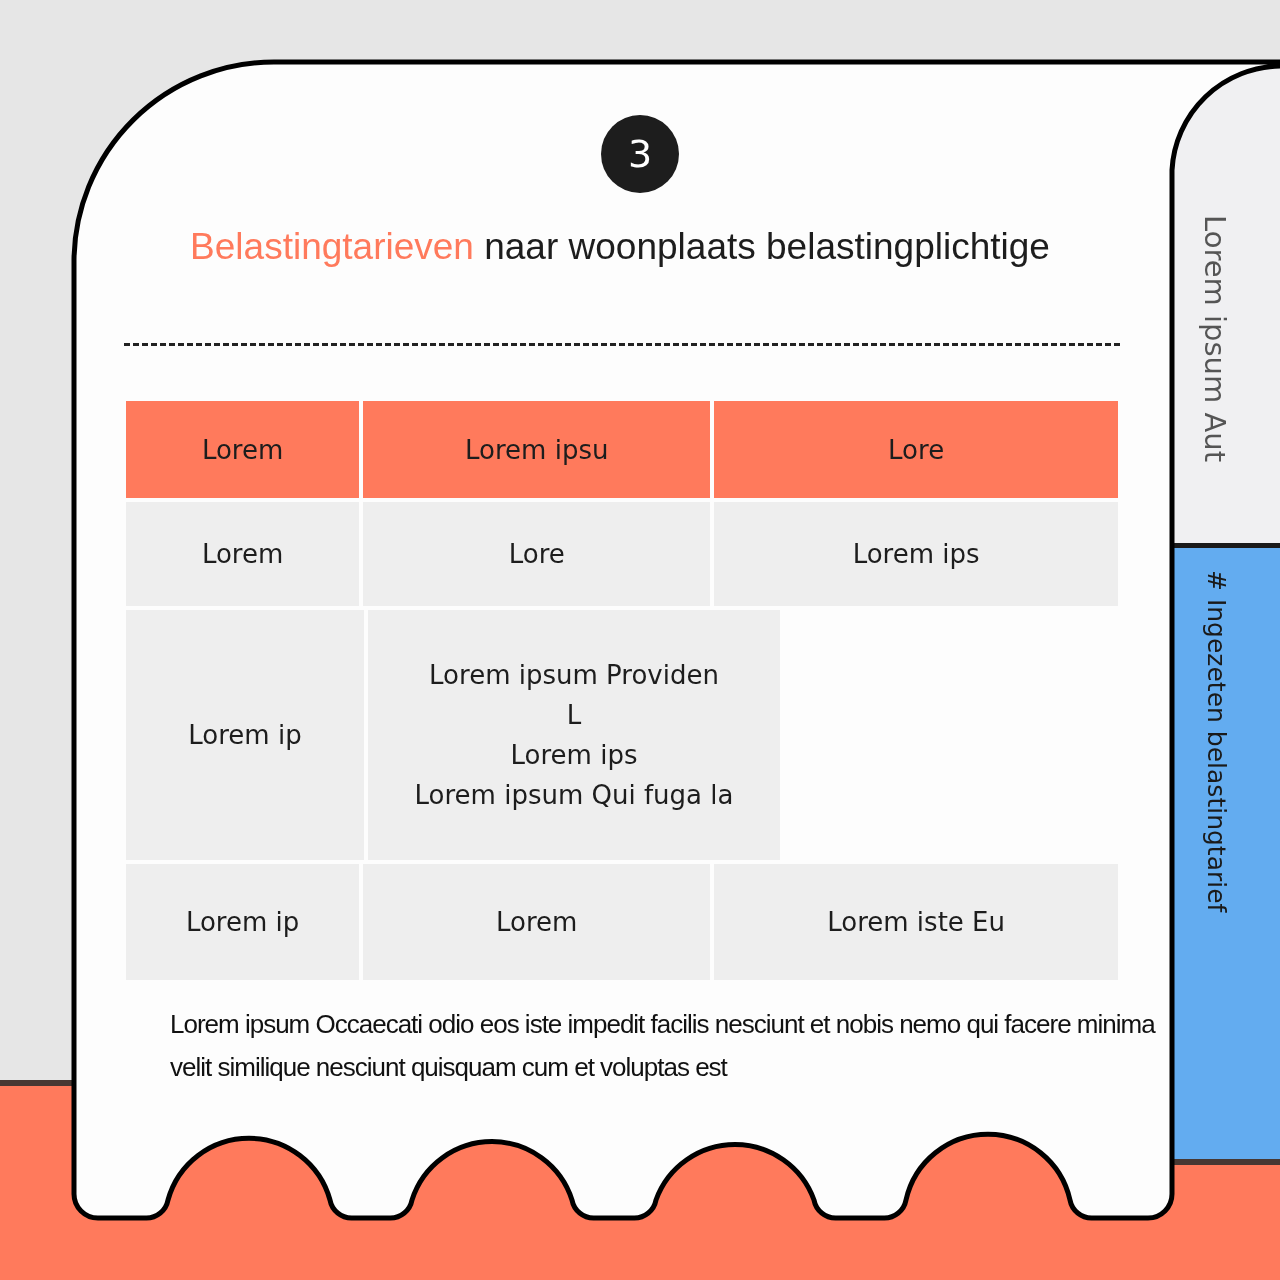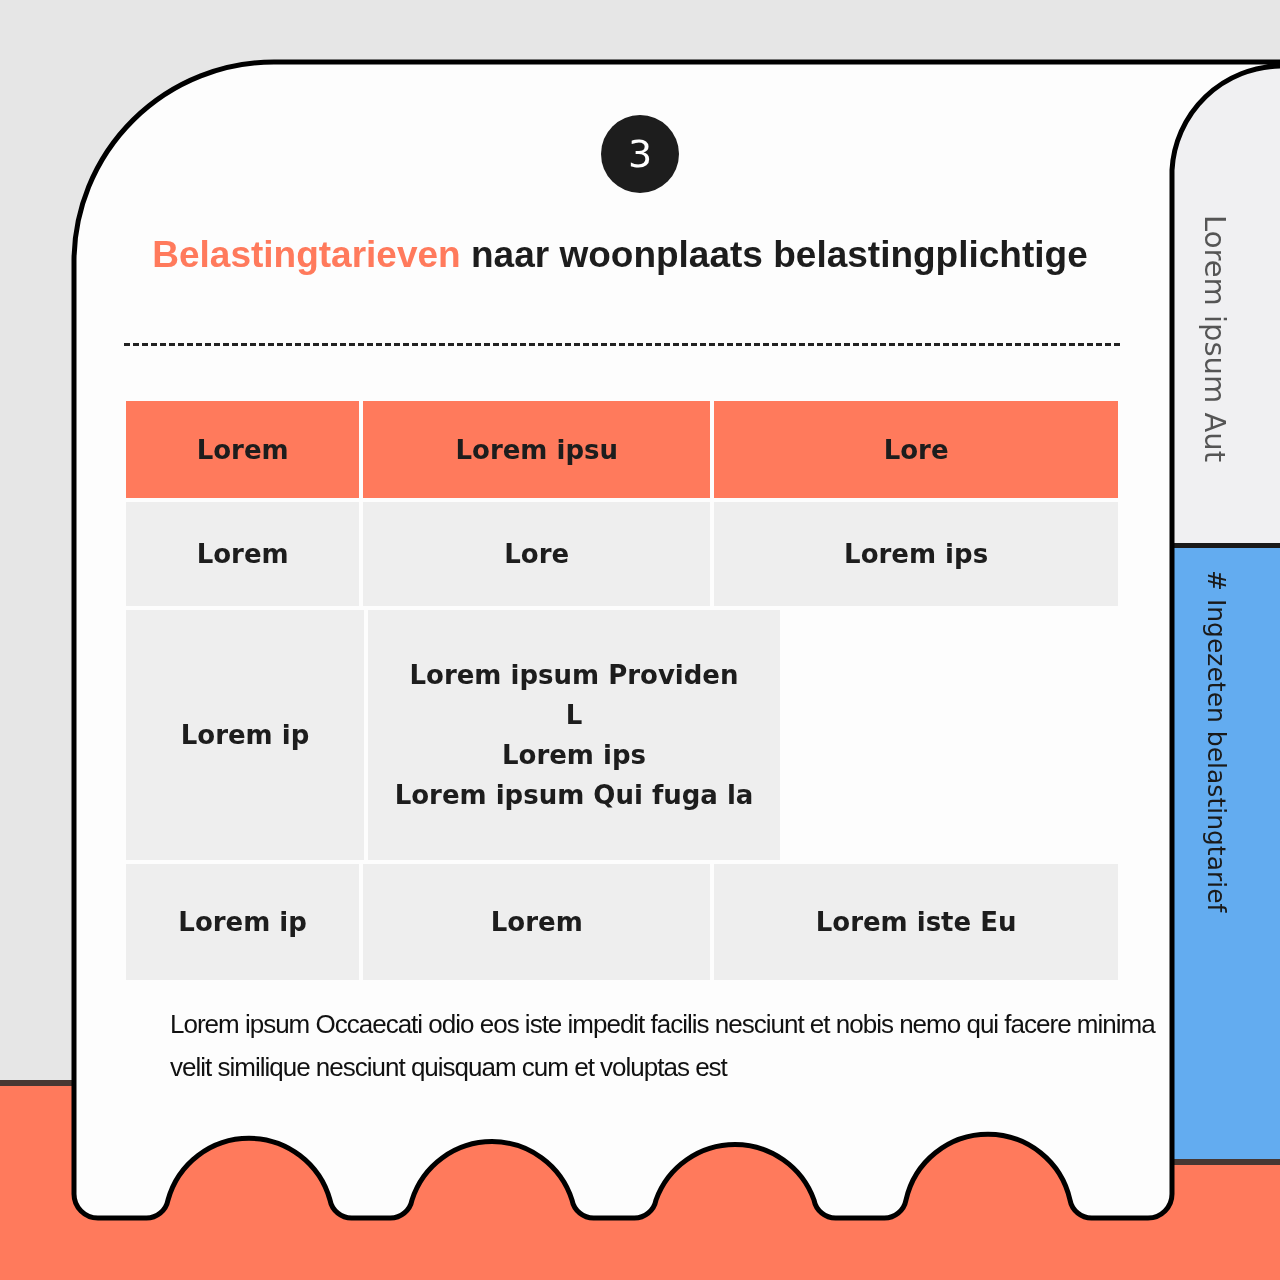--- a/index.html
+++ b/index.html
@@ -6,24 +6,24 @@
   body { width:1280px; height:1280px; position:relative; overflow:hidden; background:#e6e6e6; font-family:"Liberation Sans", sans-serif; }
   .bg-orange-left { position:absolute; left:0; top:1080px; width:1280px; height:200px; background:#ff7a5c; border-top:6px solid #473833; box-sizing:border-box; }
   .side-gray { position:absolute; left:1170px; top:60px; width:140px; height:486px; background:#f0f0f2; border:4px solid #000; border-right:none; border-bottom:none; border-top-left-radius:110px; box-sizing:border-box; }
   .side-blue { position:absolute; left:1170px; top:543px; width:110px; height:622px; background:#63acf0; border-top:5px solid #1a1a1a; box-sizing:border-box; }
   .side-blue-bottom { position:absolute; left:1170px; top:1159px; width:110px; height:6px; background:#473833; }
   .side-text { position:absolute; writing-mode:vertical-rl; white-space:nowrap; font-family:"DejaVu Sans", sans-serif; }
   .side-text.gray { left:1198px; top:215px; font-size:29px; color:#555; }
   .side-text.blue { left:1202px; top:570px; font-size:25px; color:#1a1a1a; }
   .card-svg { position:absolute; left:0; top:0; }
   .badge { position:absolute; left:601px; top:115px; width:78px; height:78px; border-radius:50%; background:#1d1d1d; color:#fff; font-family:"DejaVu Sans", sans-serif; font-size:38px; display:flex; align-items:center; justify-content:center; }
-  .title { position:absolute; left:0; top:234px; width:1240px; text-align:center; font-size:37px; font-weight:bold; color:#1d1d1d; white-space:nowrap; }
+  .title { position:absolute; left:0; top:226px; width:1240px; text-align:center; font-size:37px; font-weight:normal; color:#1d1d1d; white-space:nowrap; }
   .title .accent { color:#ff7a5c; }
   .dashed { position:absolute; left:124px; top:343px; width:996px; height:0; border-top:3px dashed #222; }
-  .tbl { position:absolute; left:126px; top:401px; width:992px;font-weight:bold; }
+  .tbl { position:absolute; left:126px; top:401px; width:992px; }
   .row { display:flex; gap:4px; margin-bottom:4px; }
   .cell { display:flex; align-items:center; justify-content:center; text-align:center; background:#eeeeee; color:#1d1d1d; font-family:"DejaVu Sans", sans-serif; font-size:26px; line-height:40px; white-space:pre-line; box-sizing:border-box; }
   .row.head .cell { background:#ff7a5c; }
   .c0 { width:238px; } .c1 { width:354px; } .c2 { width:412px; }
   .note { position:absolute; left:130px; top:1003px; width:990px; font-size:26px; line-height:43px; color:#111; letter-spacing:-1px;margin-left:40px; }
 </style>
 </head>
 <body>
 
 <div class="bg-orange-left"></div>

